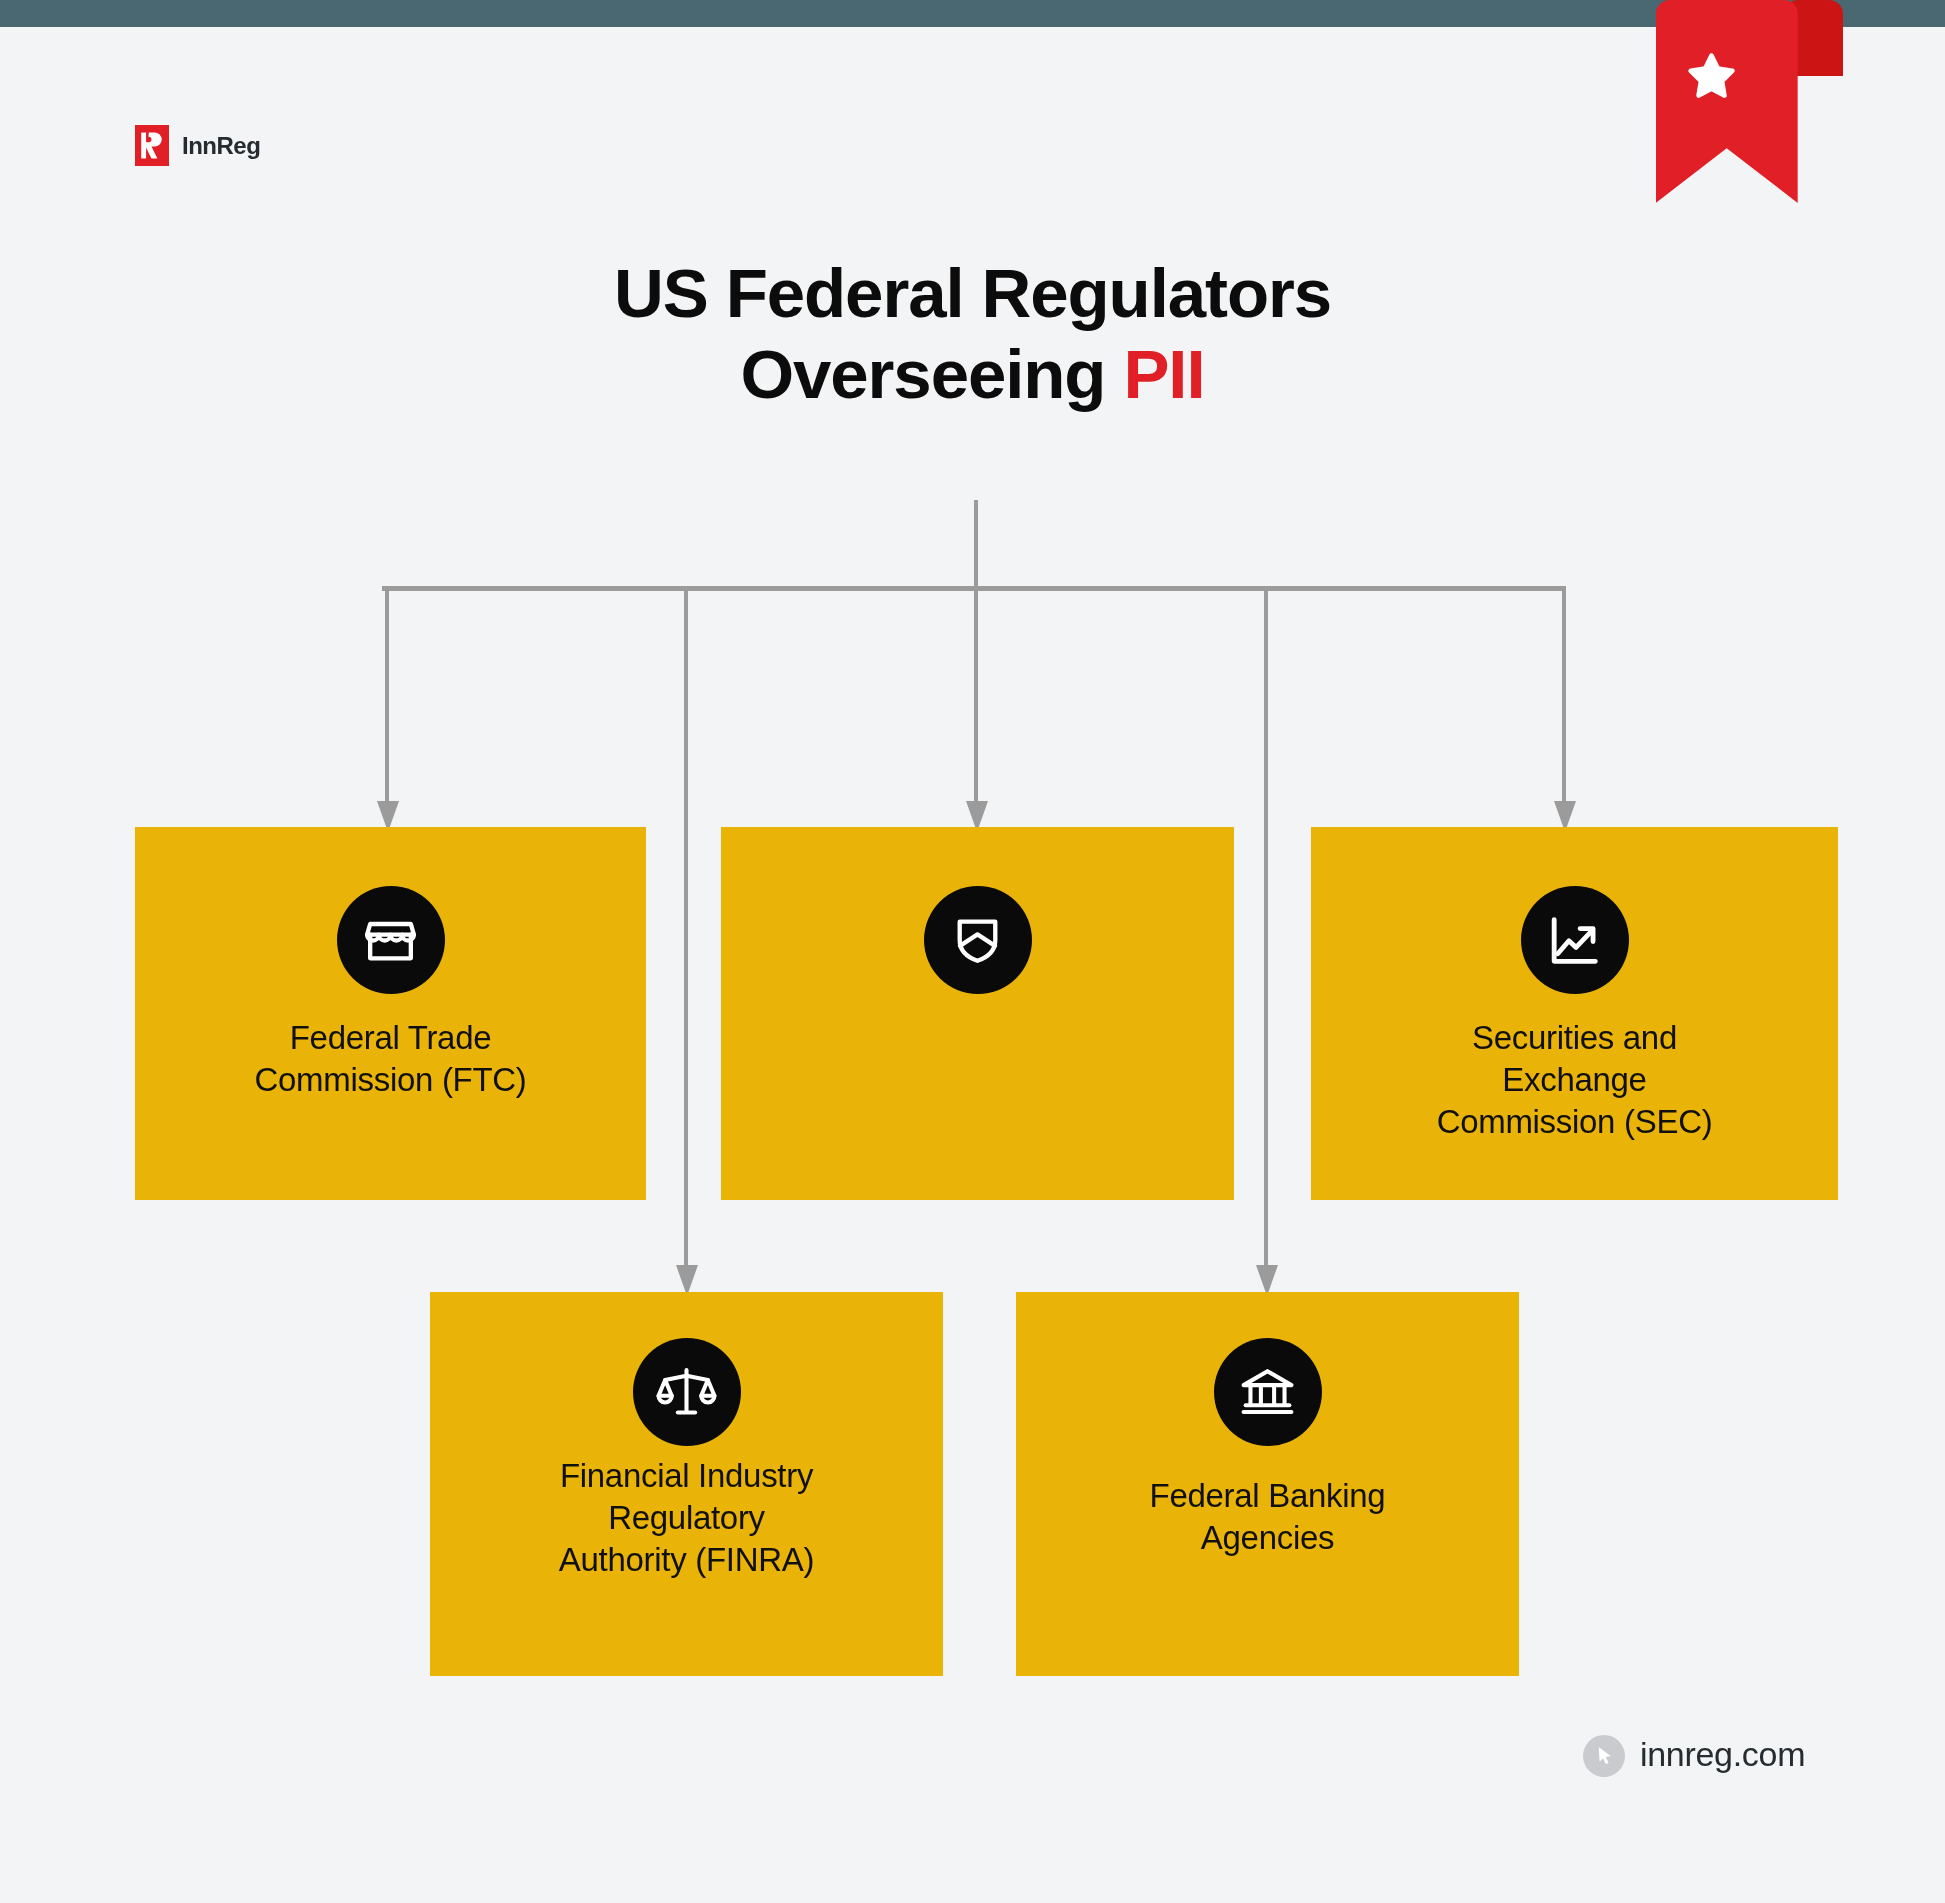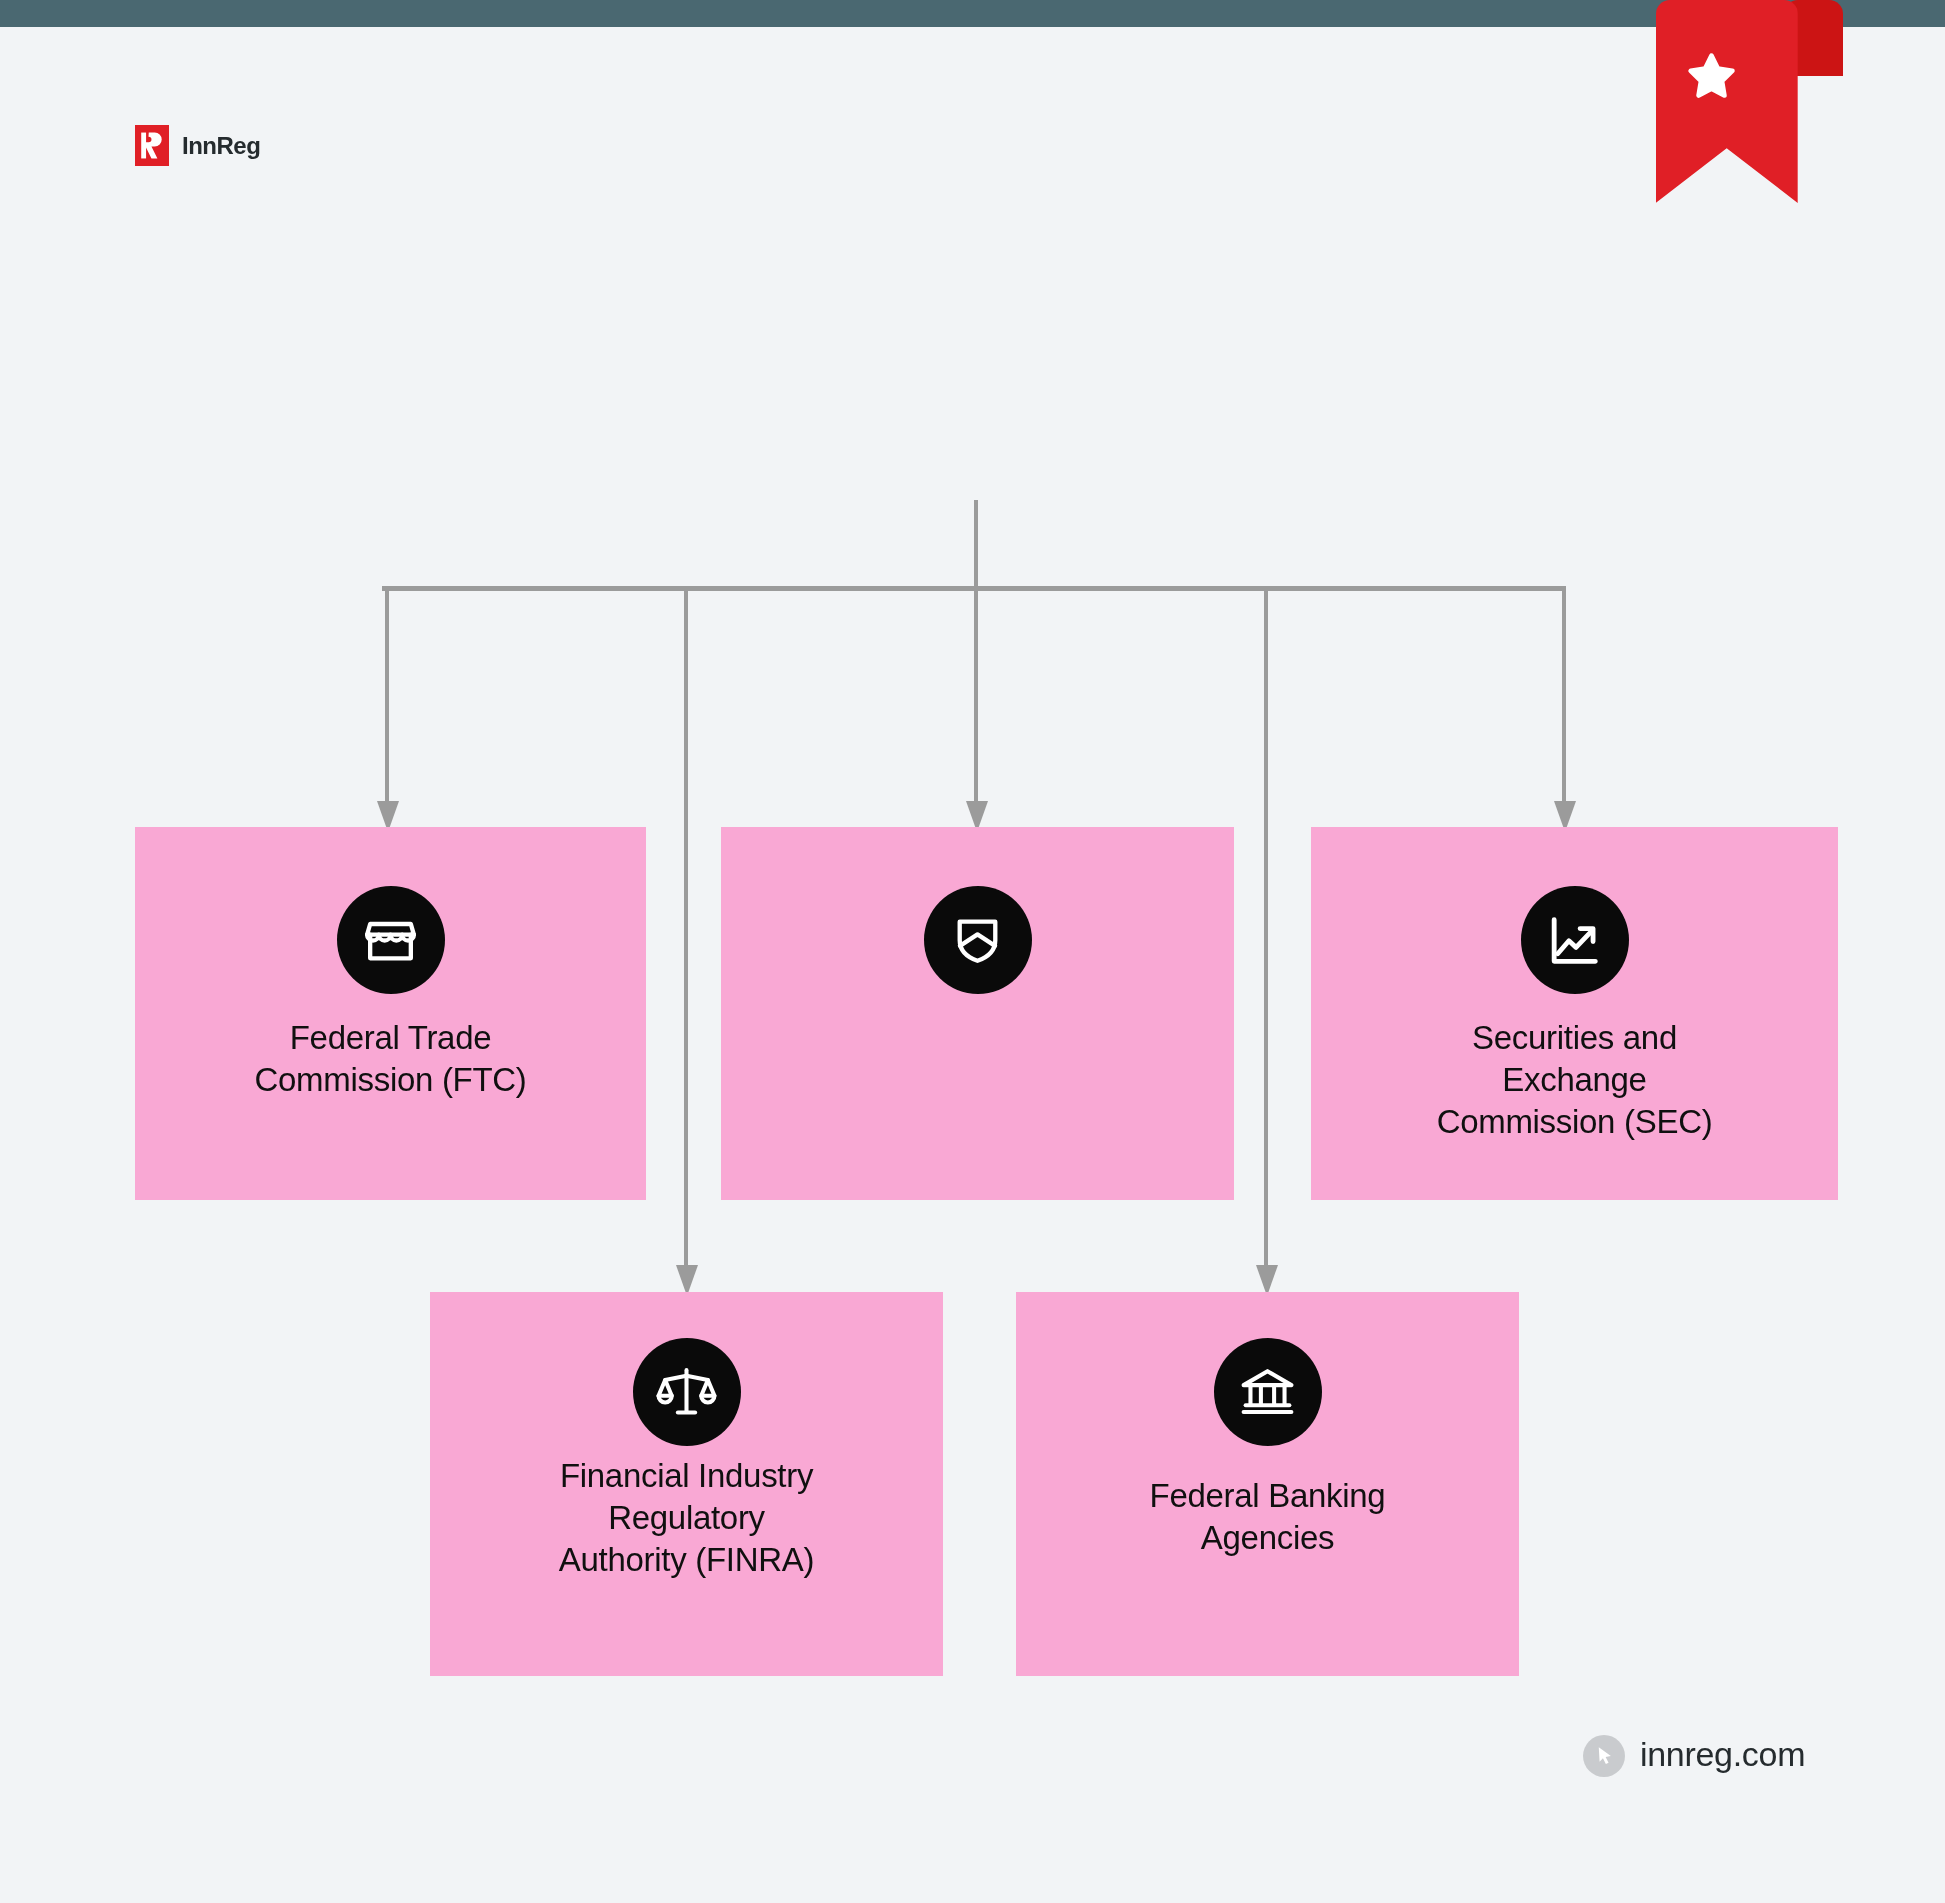--- a/index.html
+++ b/index.html
@@ -62,21 +62,21 @@
   .branch { position: absolute; width: 3.8px; background: #9b9b9b; }
   .arrowhead {
     position: absolute; width: 0; height: 0;
     border-left: 11.3px solid transparent;
     border-right: 11.3px solid transparent;
     border-top: 31px solid #9b9b9b;
   }
 
   
   .card {
-    position: absolute; background: #f9a8d4;
+    position: absolute; background: #eab308;
     display: flex; flex-direction: column; align-items: center;
   }
   .card-icon {
     border-radius: 50%; background: #0a0a0a;
     display: flex; align-items: center; justify-content: center;
   }
   .card-label {
     text-align: center; color: #101010;
     font-size: 33px; font-weight: 400; line-height: 1.27;
     letter-spacing: -0.3px; padding: 0 9.7px;
@@ -127,20 +127,24 @@
   <div class="logo">
     <span class="logo-mark">
       <svg width="34" height="41" viewBox="0 0 62 76">
         <rect x="11" y="14" width="9" height="48" fill="#ffffff"></rect>
         <path d="M25 14 h11 a13 13 0 0 1 0 26 h-6 l11 22 h-11 l-11 -22 v-8 h6 a5 5 0 0 0 0 -10 h-0.5 z" fill="#ffffff"></path>
       </svg>
     </span>
     <span class="logo-text">InnReg</span>
   </div>
 
+  <div class="title">
+    <div>US Federal Regulators</div>
+    <div><span>Overseeing </span><span class="accent">PII</span></div>
+  </div>
 
   <div class="conn conn-v-top"></div>
   <div class="conn conn-h"></div>
 
   <div class="branch" style="left:385px; top:589px; height:216px;"></div>
   <div class="arrowhead" style="left:377px; top:801px;"></div>
 
   <div class="branch" style="left:684px; top:589px; height:682px;"></div>
   <div class="arrowhead" style="left:676px; top:1265px;"></div>
 

